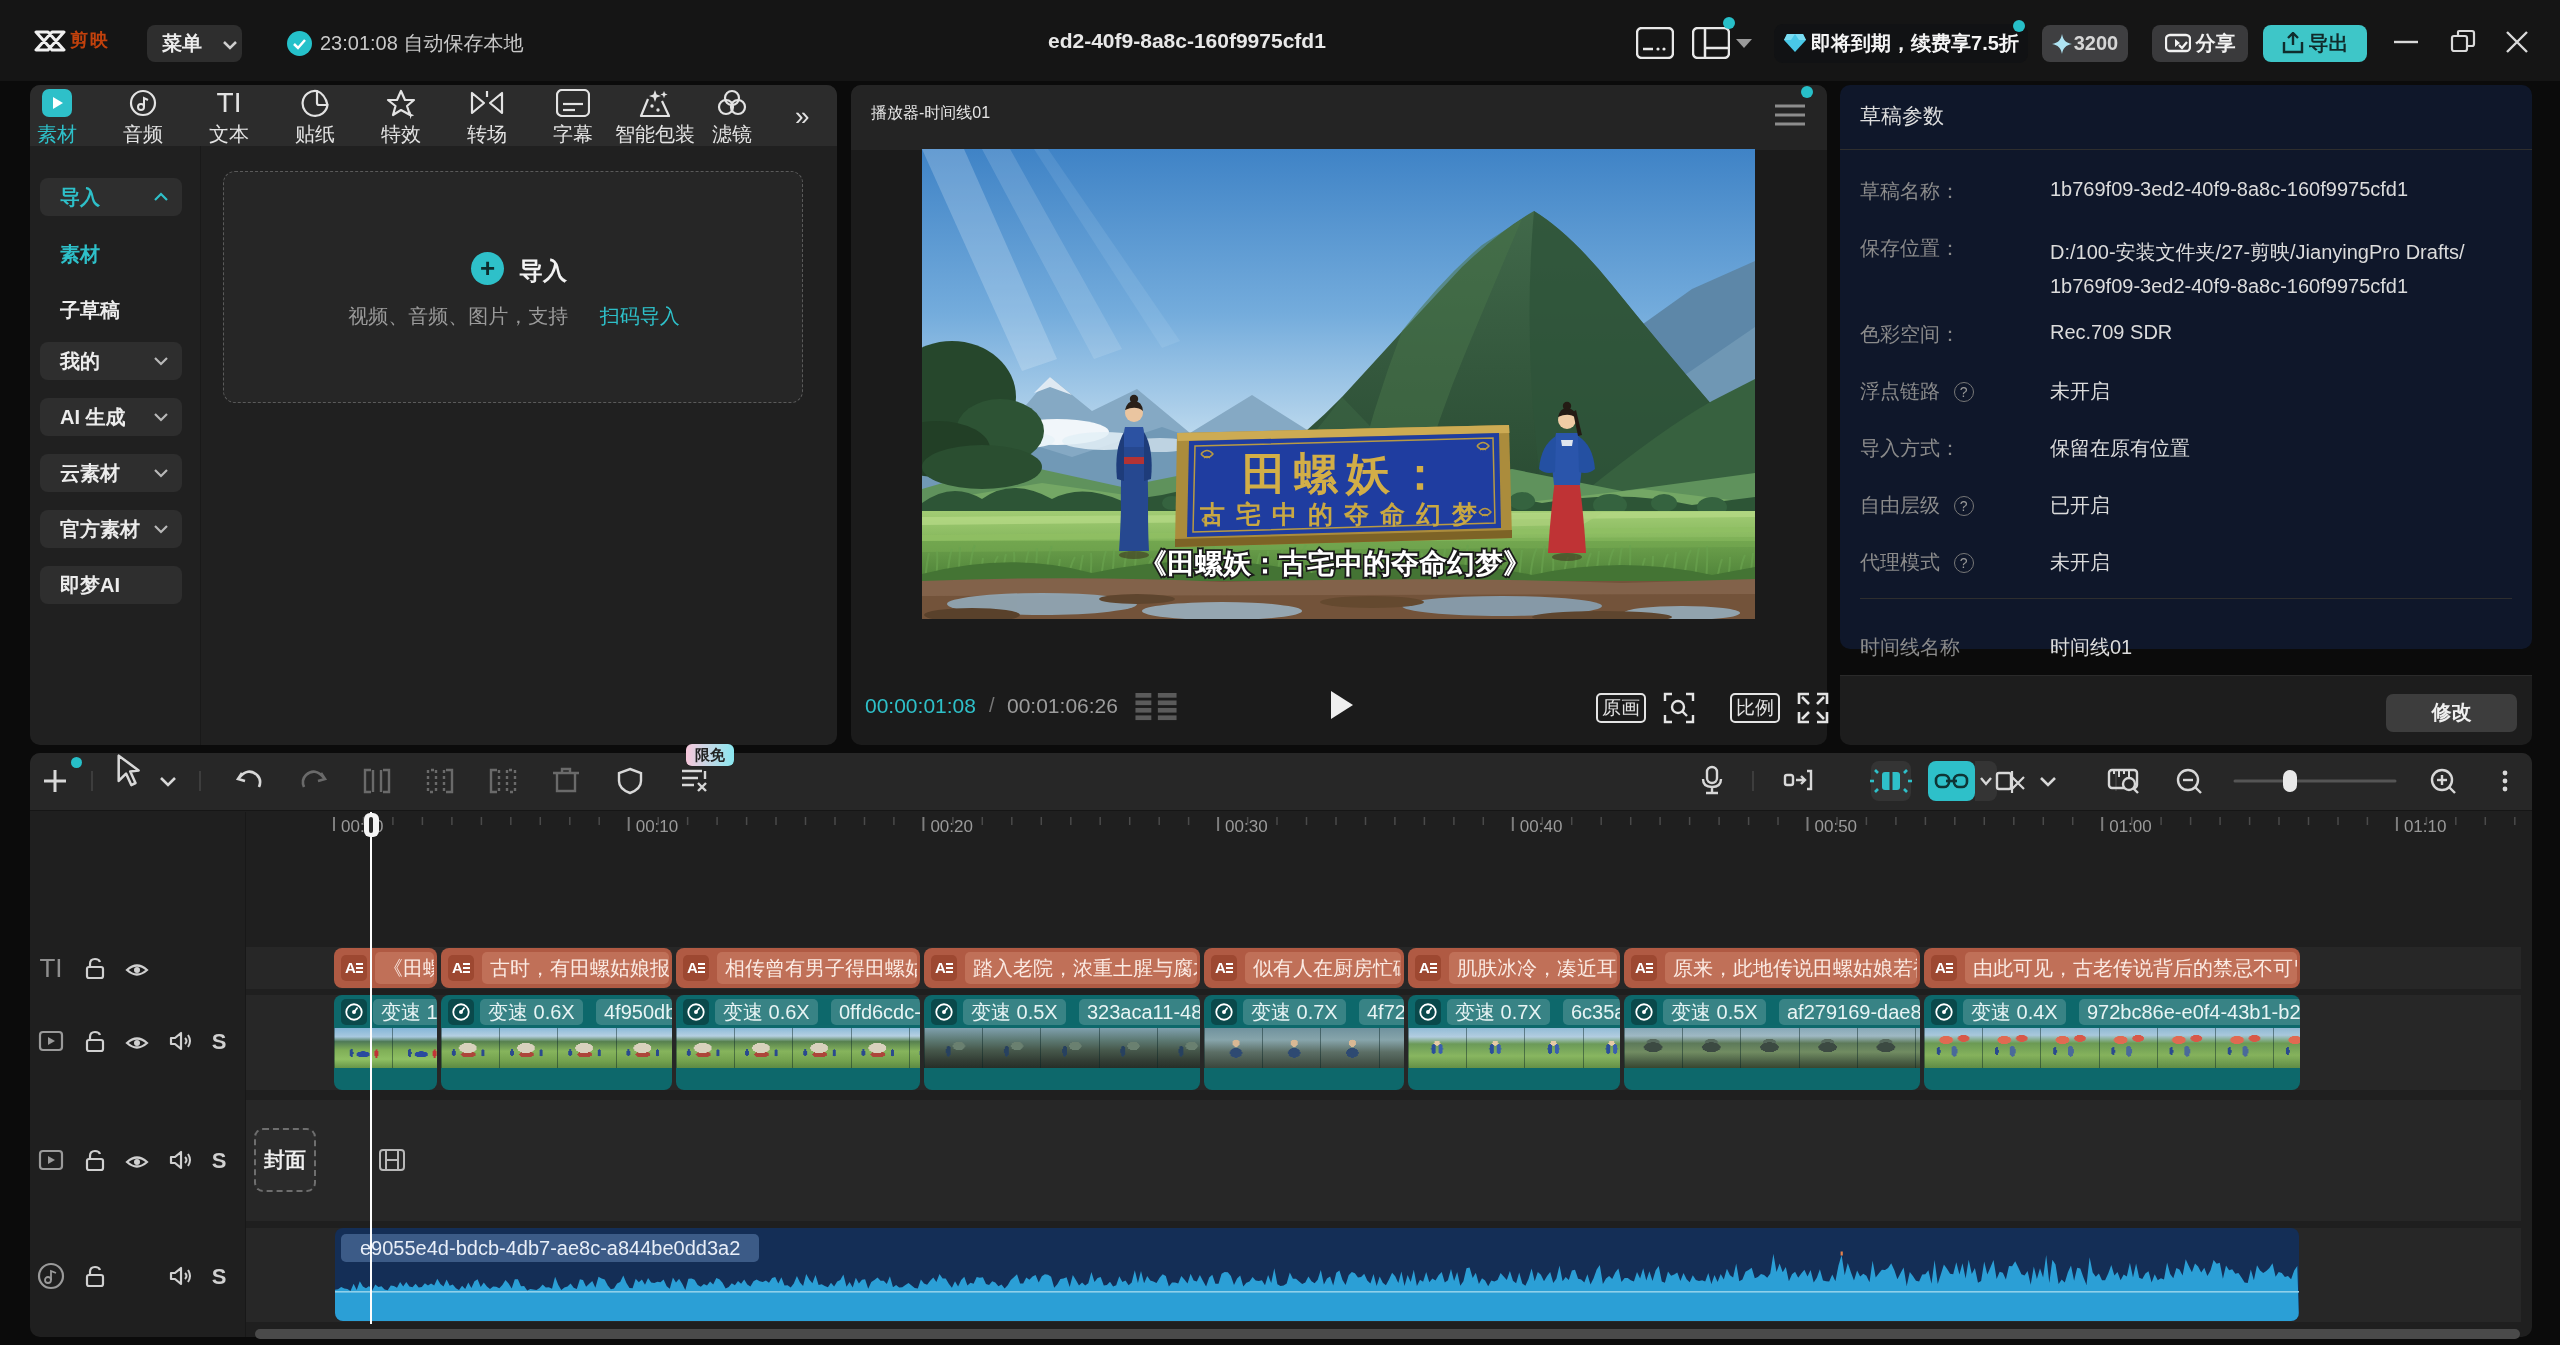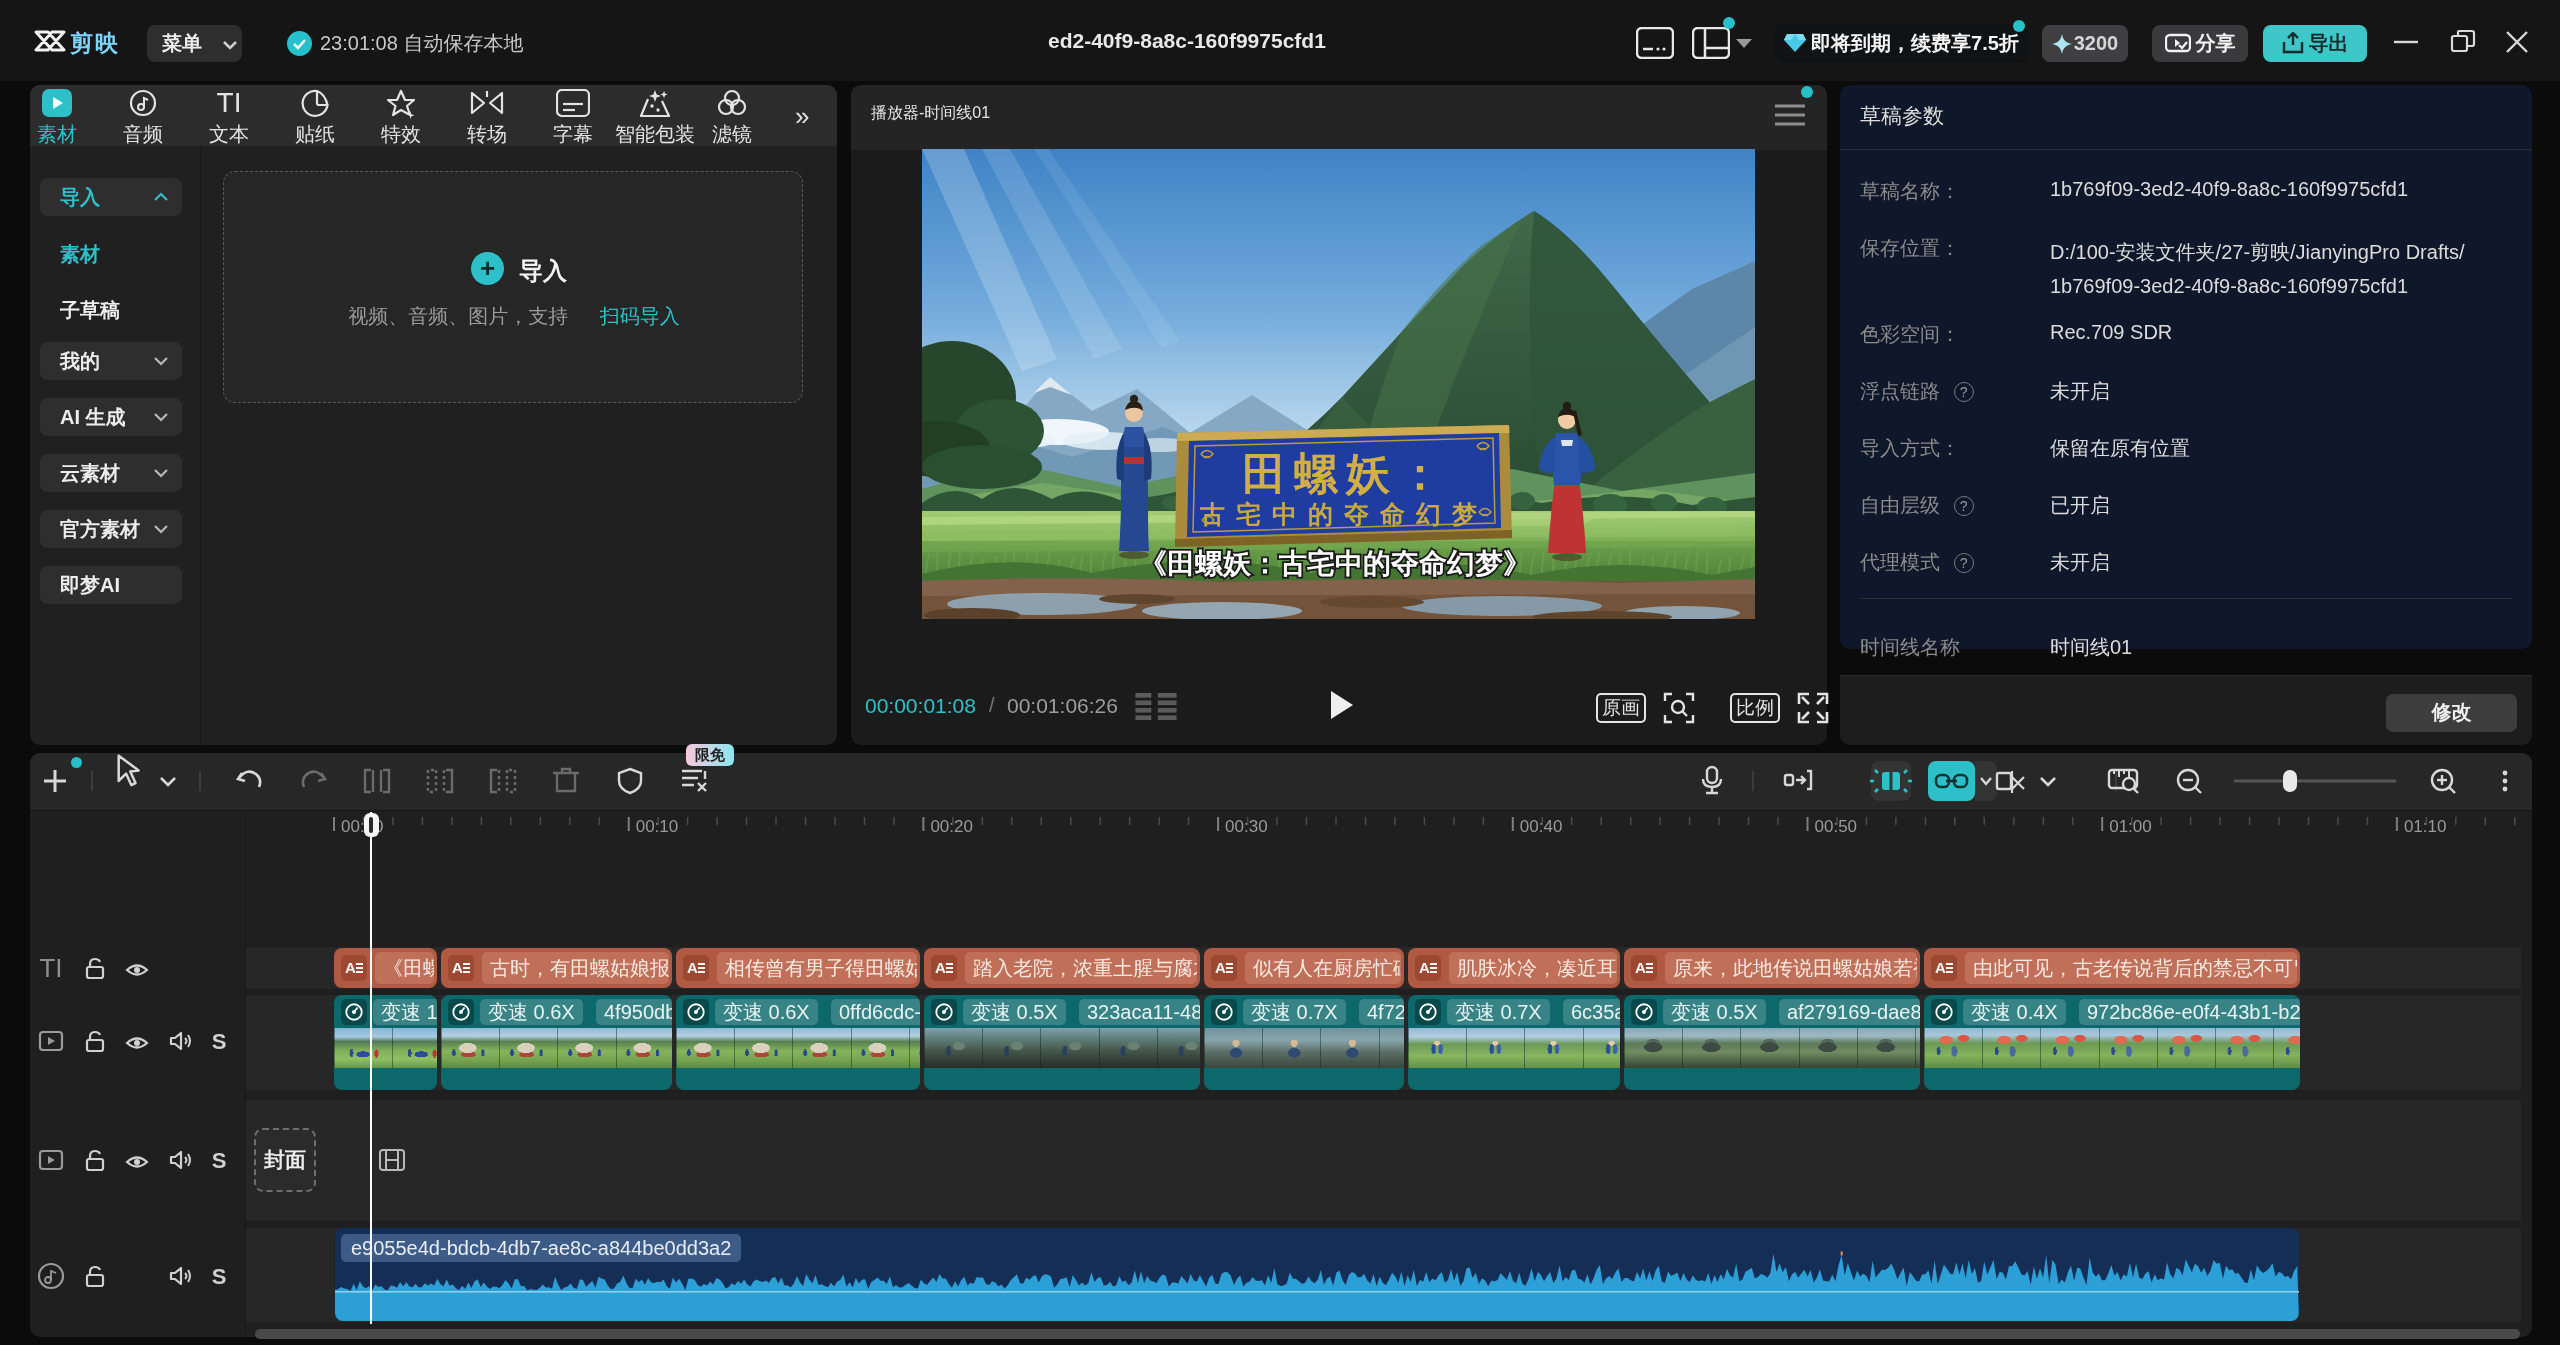--- a/index.html
+++ b/index.html
@@ -1,21 +1,21 @@
 <!DOCTYPE html>
 <html><head><meta charset="utf-8">
 <style>
 *{margin:0;padding:0;box-sizing:border-box;font-family:"Liberation Sans",sans-serif;}
 html,body{width:2560px;height:1345px;background:#0b0b0b;overflow:hidden;position:relative;}
 .abs{position:absolute;}
 .tealdot{position:absolute;width:12px;height:12px;border-radius:50%;background:#27bfc8;}
 svg{display:block;}
 #topbar{left:0;top:0;width:2560px;height:81px;background:#151515;}
 #logo{left:34px;top:30px;}
-#logotxt{left:70px;top:28px;font-size:23px;font-weight:bold;color:#7dd3fc;letter-spacing:2px;}
+#logotxt{left:70px;top:28px;font-size:18px;font-weight:bold;color:#c2410c;letter-spacing:2px;}
 #menubtn{left:147px;top:25px;width:95px;height:37px;background:#2e2e2e;border-radius:8px;color:#ededed;font-size:20px;font-weight:bold;line-height:36px;padding-left:15px;}
 #savetxt{left:320px;top:30px;font-size:20px;color:#c9c9c9;}
 #title{left:1048px;top:29px;font-size:21px;font-weight:bold;color:#e8e8e8;}
 .tbbtn{top:25px;height:37px;border-radius:8px;font-size:20px;font-weight:bold;}
 #vipbtn{left:1774px;top:24px;width:254px;height:39px;background:#111214;border-radius:9px;color:#f5f5f5;font-size:20px;font-weight:bold;text-align:center;line-height:38px;}
 #coinbtn{left:2042px;top:25px;width:86px;height:37px;background:#3f3f41;color:#d6d6d6;text-align:center;line-height:36px;}
 #sharebtn{left:2152px;top:25px;width:96px;height:37px;background:#3a3a3c;color:#f2f2f2;line-height:36px;text-align:center;}
 #exportbtn{left:2263px;top:25px;width:104px;height:37px;background:#3ec6c8;color:#102a2a;line-height:36px;text-align:center;}
 #mediapanel{left:30px;top:85px;width:807px;height:660px;background:#202020;border-radius:10px;}
 #tabbar{left:0;top:0;width:807px;height:61px;background:#2c2c2c;border-radius:10px 10px 0 0;}
@@ -55,21 +55,21 @@
 #scrollbar{left:225px;top:576px;width:2265px;height:10px;border-radius:5px;background:#4a4a4a;}
 .tclip{position:absolute;top:195px;height:40px;background:#b05a43;border-radius:8px;overflow:hidden;color:#fbeae3;font-size:20px;}
 .tclip .badge{position:absolute;left:7px;top:7px;width:26px;height:26px;background:#9d4831;border-radius:5px;text-align:center;}
 .tclip .txt{position:absolute;left:41px;top:4px;bottom:4px;right:3px;background:#c07058;border-radius:5px;line-height:32px;padding:0 8px;white-space:nowrap;overflow:hidden;}
 .vclip{position:absolute;top:242px;height:95px;background:#0d686b;border-radius:8px;overflow:hidden;}
 .vclip .hdr{position:absolute;left:0;top:0;right:0;height:33px;font-size:20px;color:#e8f4f4;}
 .vclip .vbadge{position:absolute;left:7px;top:4px;width:26px;height:26px;background:rgba(10,70,72,.9);border-radius:5px;}
 .vclip .chip{position:absolute;top:4px;height:26px;background:rgba(255,255,255,.18);border-radius:5px;line-height:26px;padding:0 8px;white-space:nowrap;}
 .thumbs{position:absolute;left:0;right:0;top:33px;height:40px;}
 #audioclip{left:305px;top:475px;width:1964px;height:93px;background:#142e56;border-radius:8px;overflow:hidden;}
-#audiolabel{left:6px;top:6px;height:28px;background:rgba(92,130,176,0.55);border-radius:5px;font-size:20px;color:#e8eef8;line-height:28px;padding:0 10px;}
+#audiolabel{left:6px;top:6px;height:28px;background:rgba(92,130,176,0.55);border-radius:5px;font-size:20px;color:#e8eef8;line-height:28px;padding:0 19px;}
 #playhead{left:340px;top:59px;width:2px;height:512px;background:#fdfdfd;z-index:40;}
 #playheadcap{left:334px;top:60px;width:15px;height:24px;background:#f5f5f5;border-radius:6px;z-index:41;}
 #playheadslot{left:339px;top:64px;width:4px;height:16px;background:#2a2a2a;border-radius:2px;z-index:42;}
 #coverbtn{left:224px;top:375px;width:62px;height:64px;background:#2b2b2b;border:2px dashed #6e6e6e;border-radius:9px;color:#efefef;font-size:21px;font-weight:bold;text-align:center;line-height:60px;z-index:30;}
 #cliplayer{left:0;top:0;width:2502px;height:584px;}
 </style></head>
 <body>
 <div class="abs" id="topbar"></div>
 <div class="abs" id="logo">
     <svg width="32" height="24" viewBox="0 0 32 24">

